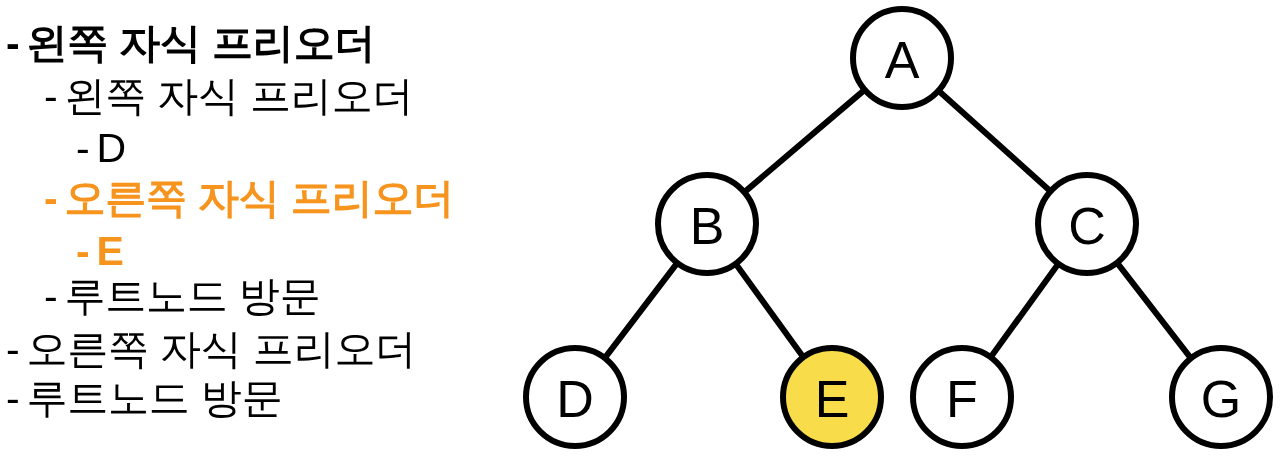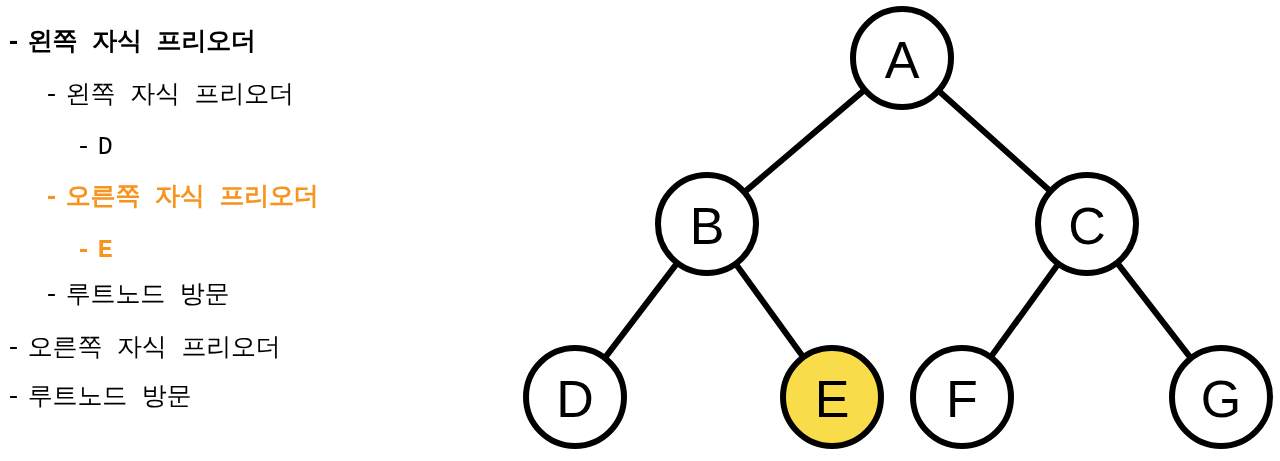--- a/index.html
+++ b/index.html
@@ -20,25 +20,24 @@
   #outline {
     position: absolute;
     left: 0;
     top: 0;
     width: 470px;
     height: 461px;
   }
   .outline-line {
     position: absolute;
     white-space: nowrap;
-    font-size: 25px;
+    font-size: 41px;
     line-height: 34px;
     color: #000000;
     letter-spacing: -0.2px;
-    font-family: Liberation Mono, monospace;
   }
   .outline-line.bold { font-weight: bold; }
   .outline-line .dash {
     display: inline-block;
     margin-right: 7px;
   }
   .outline-line .txt { display: inline-block; }
 
   .lvl0 { left: 6px; }
   .lvl1 { left: 44px; }

